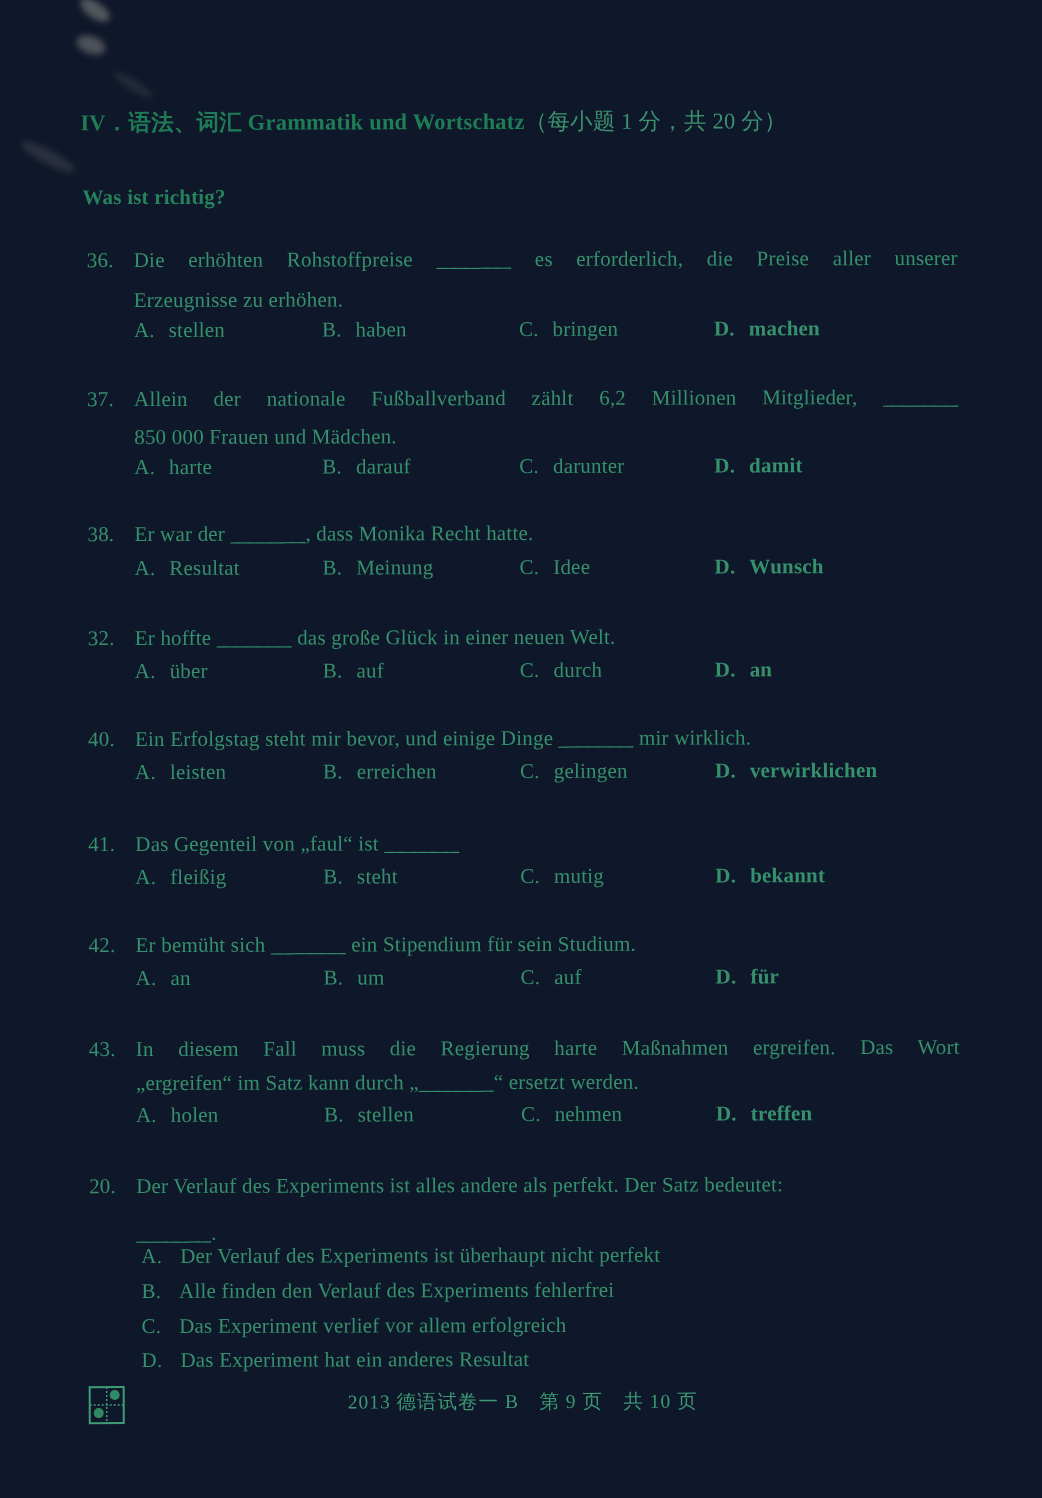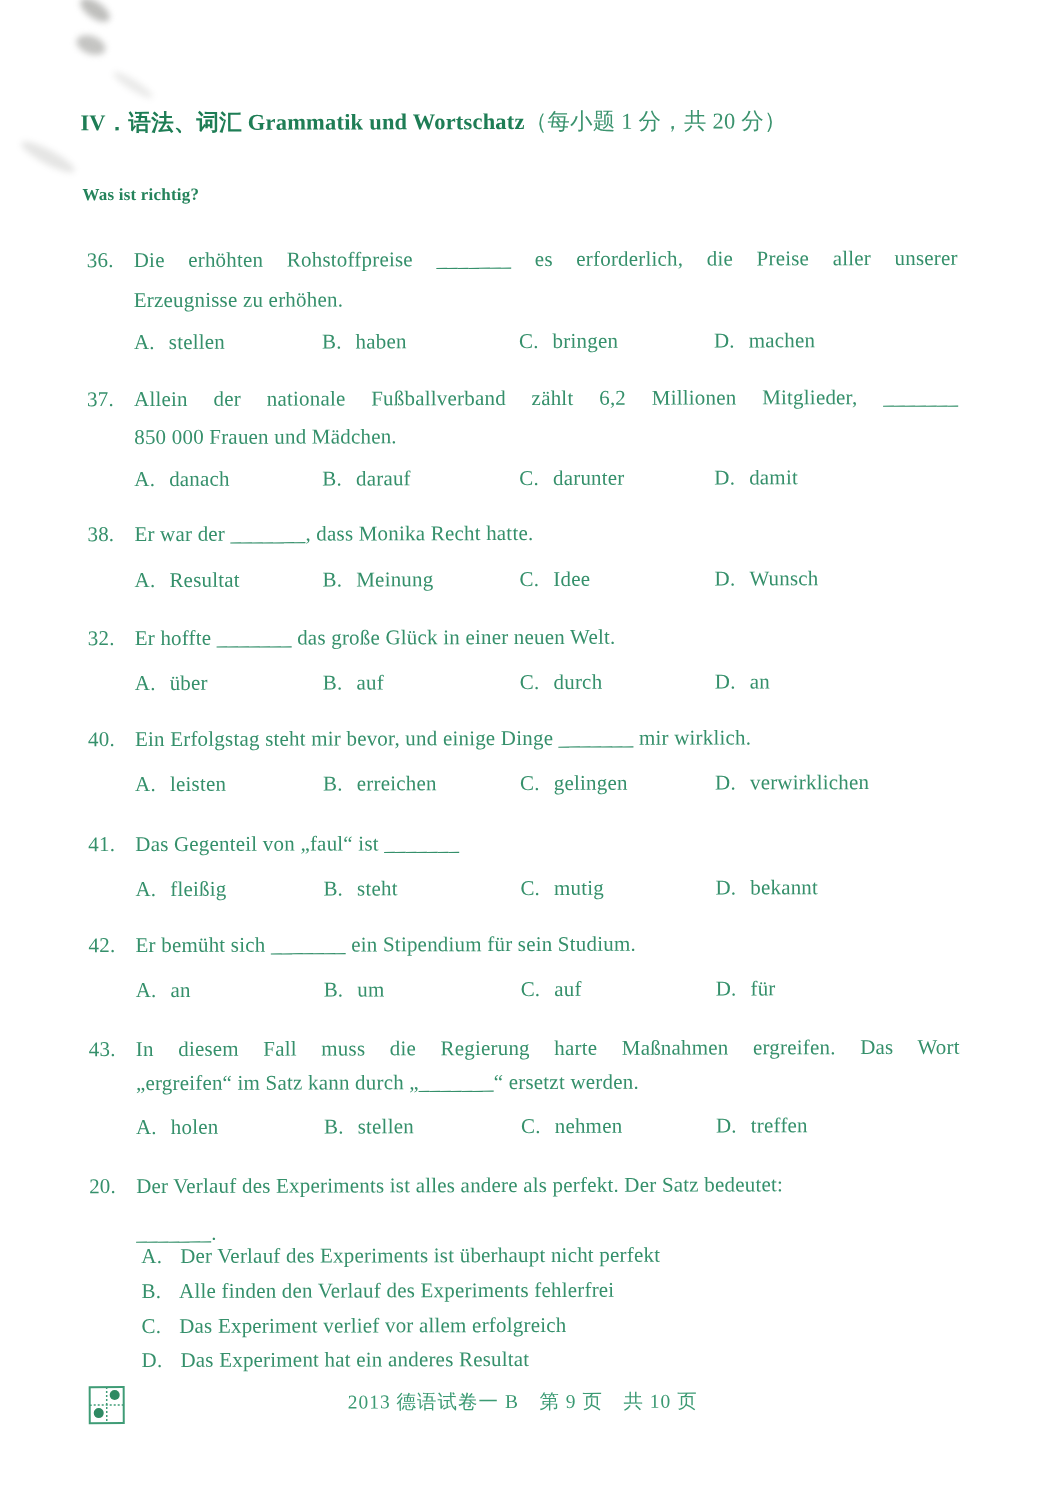--- a/index.html
+++ b/index.html
@@ -1,46 +1,46 @@
 <!DOCTYPE html>
 <html><head>
 <meta charset="utf-8">
 <style>
   html,body{margin:0;padding:0;background:#e9e9e7;}
   .page{
     position:relative;
     width:1042px;height:1498px;
     margin:0 auto;
-    background:#ffffff;
+    background:#0f172a;
     overflow:hidden;
     font-family:"Liberation Serif","DejaVu Serif",serif;
     font-size:21px;
     color:#35906b;
     letter-spacing:.2px;
   }
   .sheet{position:absolute;inset:0;transform:rotate(-0.15deg);}
   
   .smudge{position:absolute;border-radius:50%;background:#8a8a86;filter:blur(3px);}
   .s1{left:78px;top:2px;width:34px;height:16px;opacity:.55;transform:rotate(35deg);}
   .s2{left:76px;top:36px;width:30px;height:18px;opacity:.5;transform:rotate(20deg);}
   .s3{left:18px;top:150px;width:60px;height:14px;opacity:.22;transform:rotate(28deg);}
   .s4{left:110px;top:80px;width:46px;height:10px;opacity:.18;transform:rotate(32deg);}
 
   .hdr{position:absolute;left:82px;top:106px;white-space:nowrap;font-size:22.5px;}
   .hdr .b{font-weight:bold;color:#1e7d55;}
   .hdr .p{font-weight:normal;color:#3b936e;}
-  .subtitle{position:absolute;left:84px;top:184px;font-weight:bold;color:#24835b;font-size:17px;}
+  .subtitle{position:absolute;left:84px;top:184px;font-weight:bold;color:#24835b;font-size:21px;}
 
   .q{position:absolute;left:0;width:1042px;}
   .num{position:absolute;left:88px;top:0;}
   .line{position:absolute;left:135px;top:0;white-space:nowrap;}
   .just{width:824px;white-space:normal;text-align:justify;text-align-last:justify;}
   .optrow{position:absolute;left:135px;width:860px;height:28px;}
-  .opt{position:absolute;top:12px;white-space:nowrap;}
-  .oA{left:0;} .oB{left:188px;} .oC{left:385px;} .oD{left:580px;}
+  .opt{position:absolute;top:0;white-space:nowrap;}
+  .oA{left:0;} .oB{left:188px;} .oC{left:385px;} .oD{left:580px;font-weight:bold;}
   .lab{margin-right:14px;}
   .choice{position:absolute;left:140px;white-space:nowrap;}
   .choice .lab{margin-right:18px;}
 
   .footer{position:absolute;left:0;top:1388px;width:1042px;text-align:center;
           font-size:19.5px;color:#3b9a73;letter-spacing:1px;}
   .footmark{position:absolute;left:84px;top:1381px;}
 </style>
 </head>
 <body>
@@ -69,21 +69,21 @@
         <span class="opt oC"><span class="lab">C.</span><span>bringen</span></span>
         <span class="opt oD"><span class="lab">D.</span><span>machen</span></span>
       </div>
     </div>
 
     <div class="q" style="top:386px">
       <span class="num">37.</span>
       <div class="line just">Allein der nationale Fußballverband zählt 6,2 Millionen Mitglieder, _______</div>
       <div class="line" style="top:38px">850 000 Frauen und Mädchen.</div>
       <div class="optrow" style="top:68px">
-        <span class="opt oA"><span class="lab">A.</span><span>danach</span></span>
+        <span class="opt oA"><span class="lab">A.</span><span>harte</span></span>
         <span class="opt oB"><span class="lab">B.</span><span>darauf</span></span>
         <span class="opt oC"><span class="lab">C.</span><span>darunter</span></span>
         <span class="opt oD"><span class="lab">D.</span><span>damit</span></span>
       </div>
     </div>
 
     <div class="q" style="top:521px">
       <span class="num">38.</span>
       <div class="line">Er war der _______, dass Monika Recht hatte.</div>
       <div class="optrow" style="top:34px">

